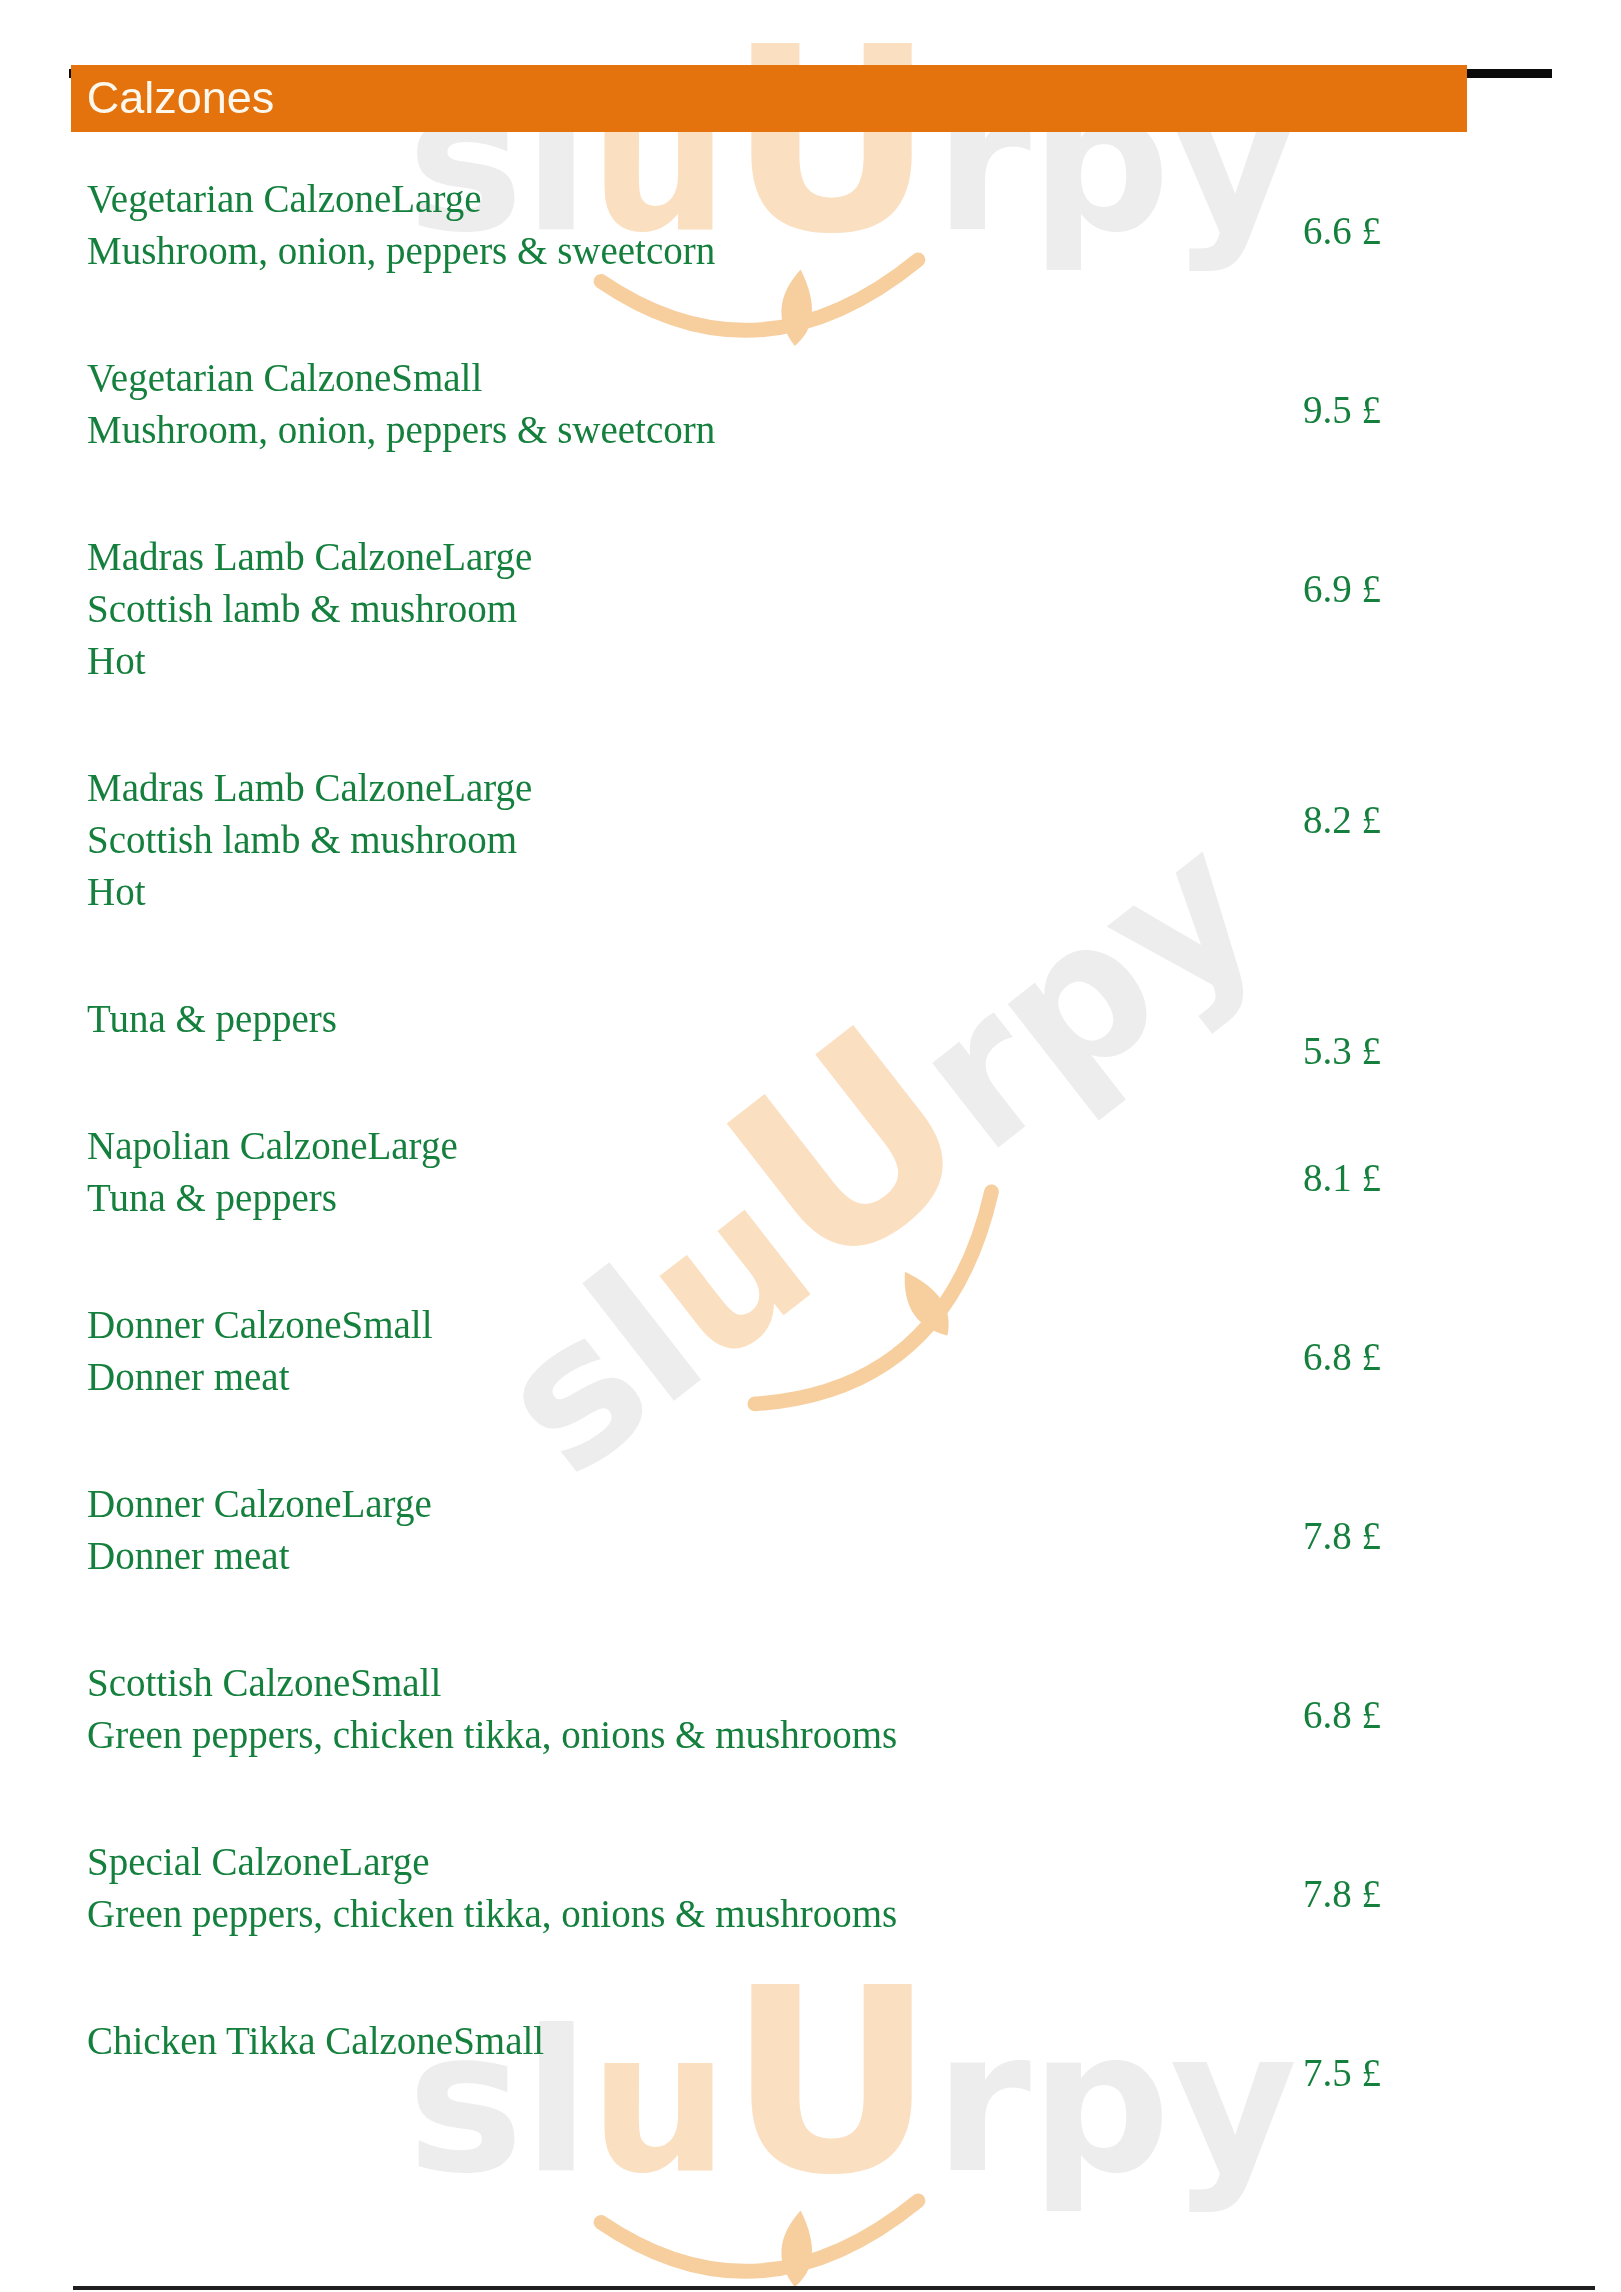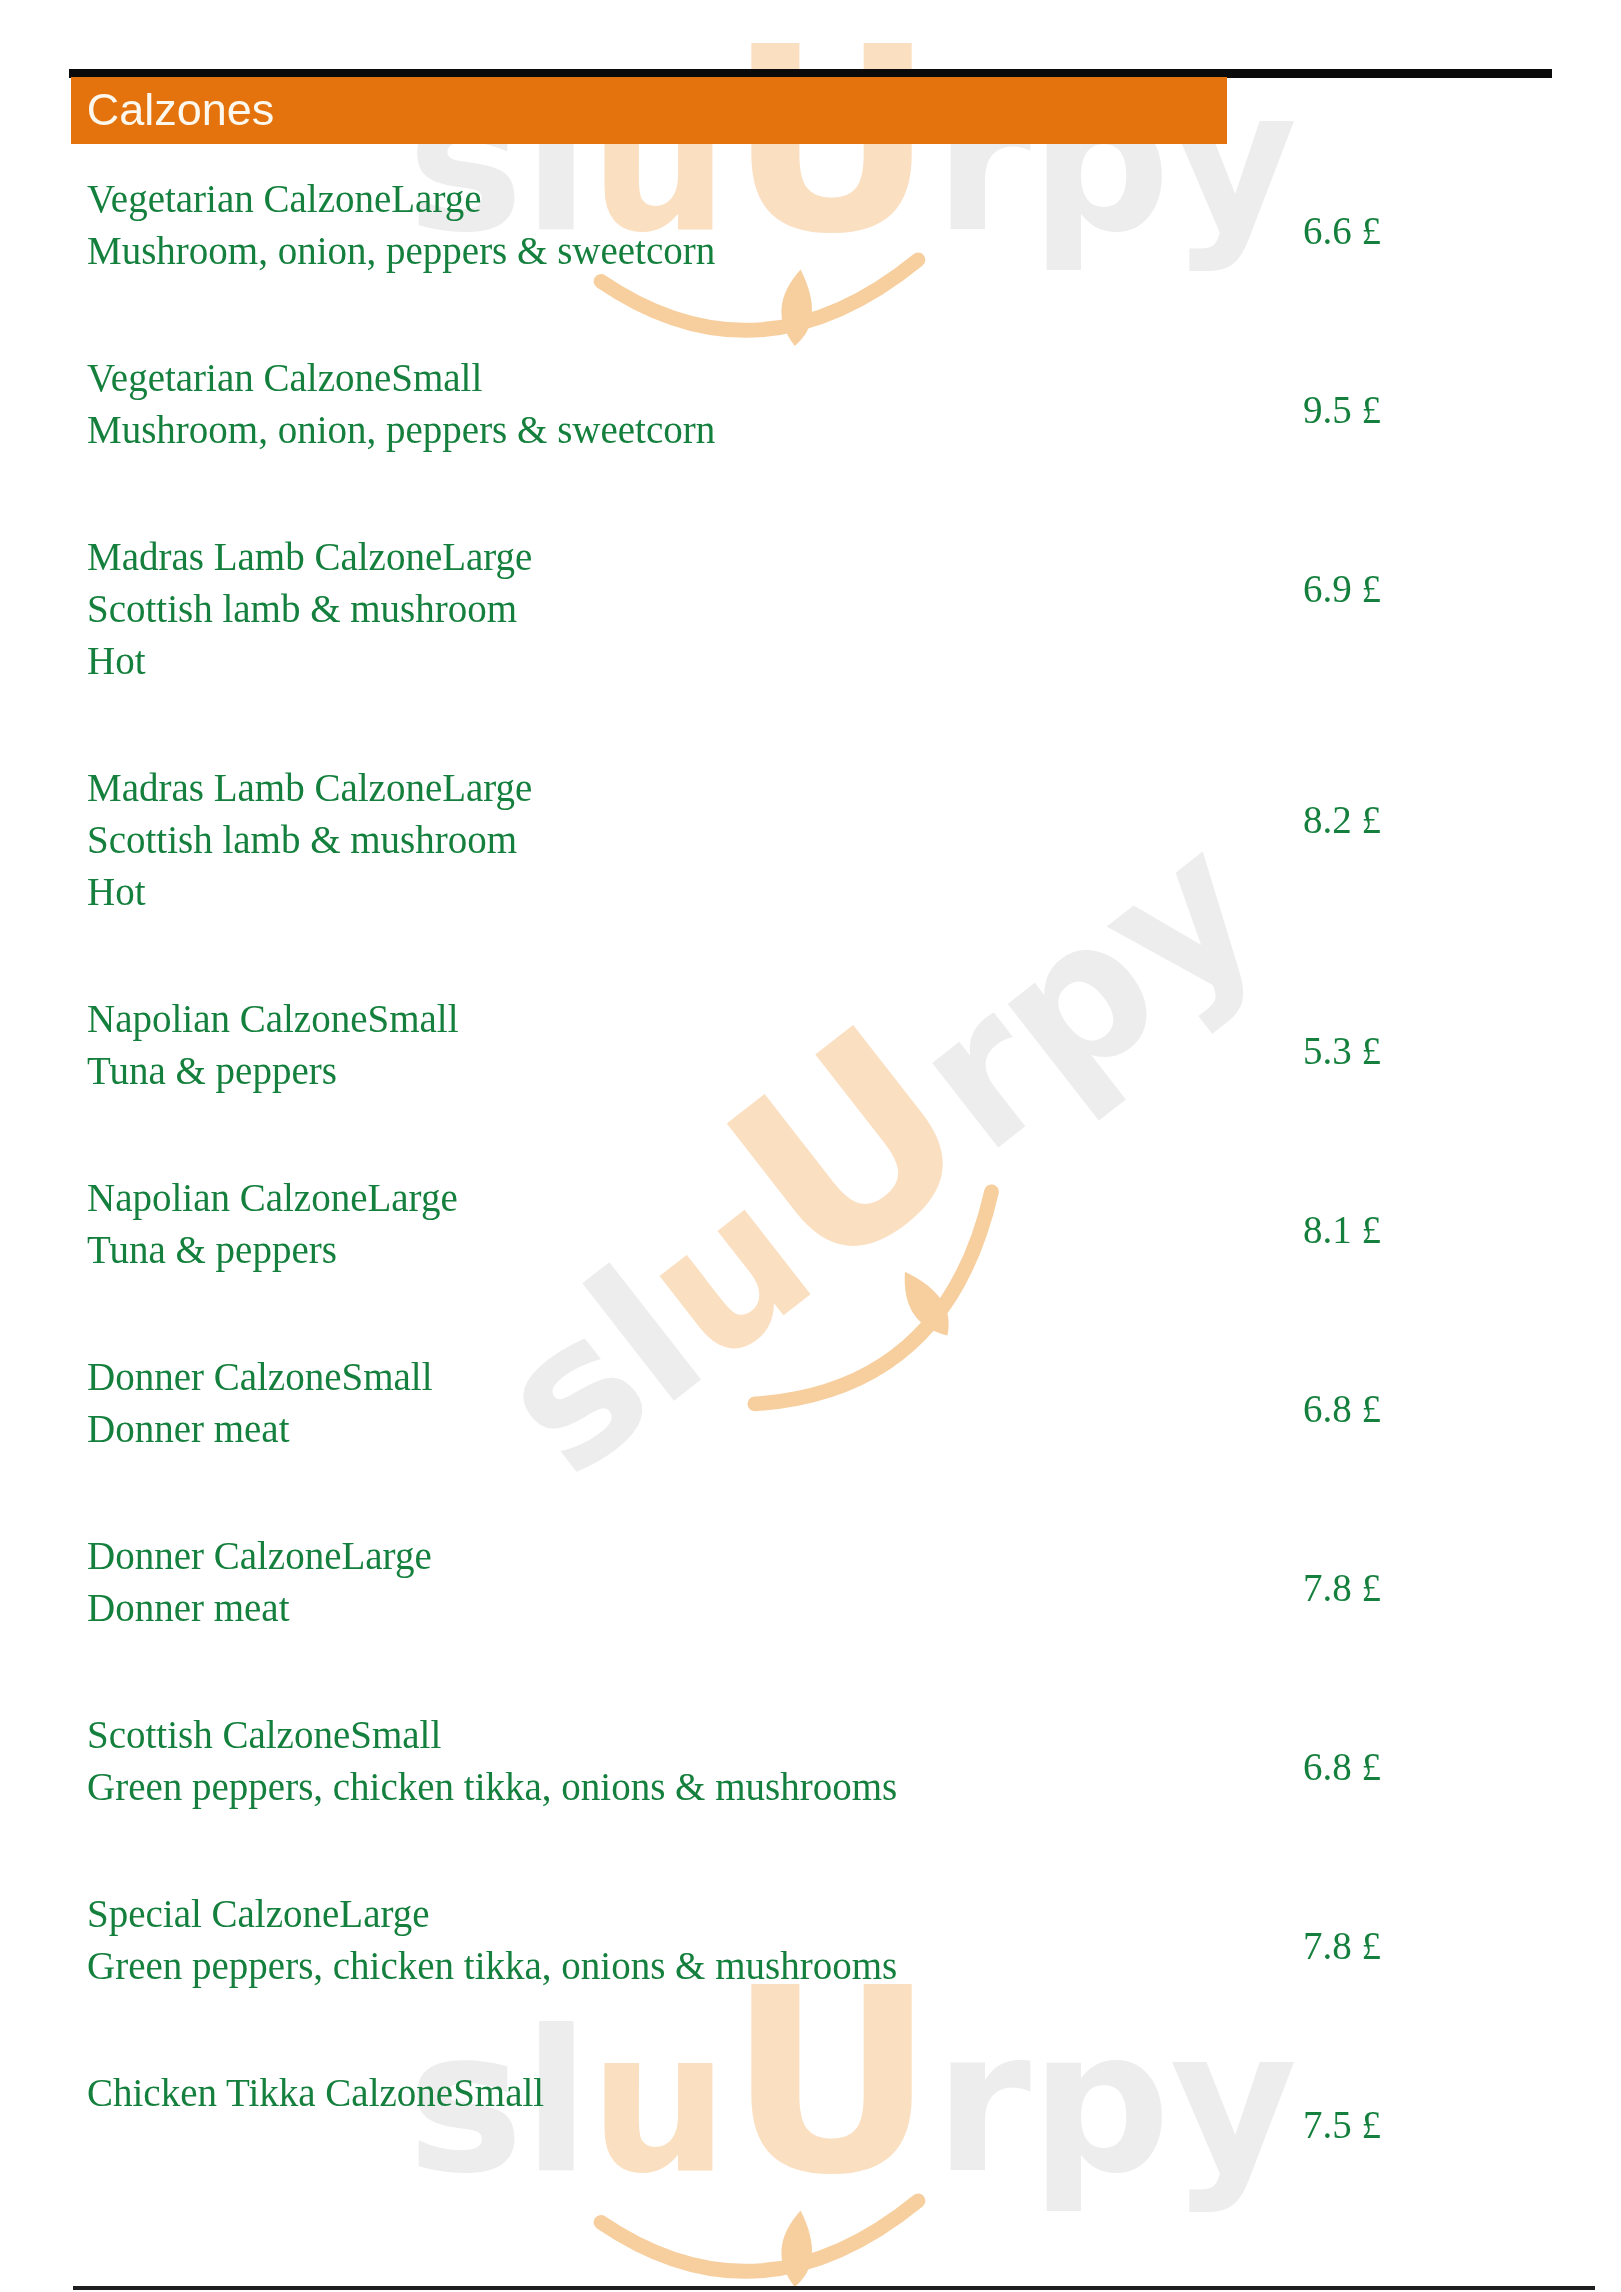--- a/index.html
+++ b/index.html
@@ -12,21 +12,21 @@
   .wm .ltr{font-size:196px;}
   .wm .big{font-size:255px;}
   .wm-top{left:407px;top:-7.8px;}
   .wm-mid{left:421px;top:990px;transform:rotate(-38deg);}
   .wm-bottom{left:407px;top:1933px;}
   .wm svg{position:absolute;left:186px;top:260px;overflow:visible;}
 
   
   .content{position:absolute;inset:0;z-index:1;}
   .topbar{position:absolute;left:69px;top:69px;width:1483px;height:8.8px;background:#0b0b0b;}
-  .header{position:absolute;left:71px;top:77px;width:1156px;height:67px;}
+  .header{position:absolute;left:71px;top:65px;width:1396px;height:67px;}
   .header .title{position:absolute;left:15.7px;top:0;line-height:65px;
       font-family:"Liberation Sans", sans-serif;font-size:45px;}
   .items{position:absolute;left:87px;top:173px;width:1470px;
       font-size:39px;line-height:52px;color:#15803d;}
   .item{position:relative;margin-bottom:75px;}
   .item-price{position:absolute;left:1216px;top:0;margin-top:32px;}
   .bottombar{position:absolute;left:73px;top:2286px;width:1522px;height:3.9px;background:#1f1f1f;}
 </style>
 </head>
 <body>
@@ -70,21 +70,20 @@
           <div class="item-desc">Hot</div>
           <span class="item-price">6.9 £</span>
         </div>
         <div class="item">
           <div class="item-name">Madras Lamb CalzoneLarge</div>
           <div class="item-desc">Scottish lamb &amp; mushroom</div>
           <div class="item-desc">Hot</div>
           <span class="item-price">8.2 £</span>
         </div>
         <div class="item">
-          <div class="item-name">Napolian CalzoneSmall</div>
           <div class="item-desc">Tuna &amp; peppers</div>
           <span class="item-price">5.3 £</span>
         </div>
         <div class="item">
           <div class="item-name">Napolian CalzoneLarge</div>
           <div class="item-desc">Tuna &amp; peppers</div>
           <span class="item-price">8.1 £</span>
         </div>
         <div class="item">
           <div class="item-name">Donner CalzoneSmall</div>

